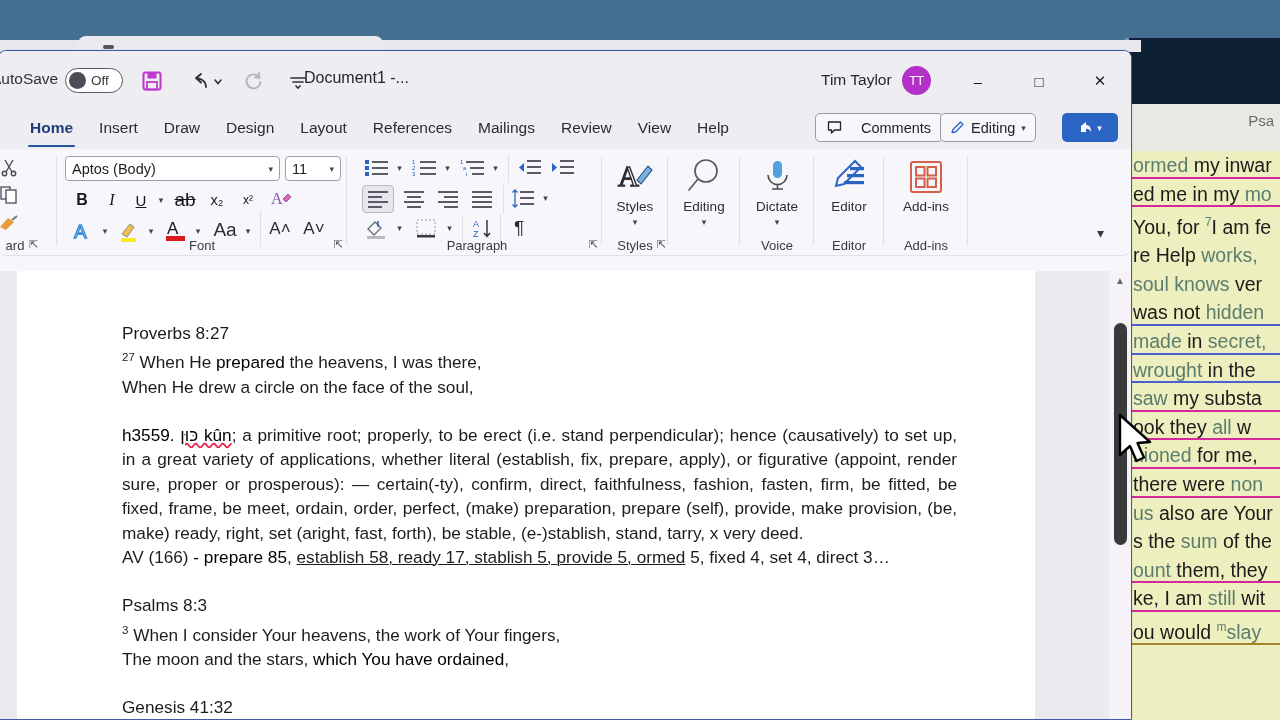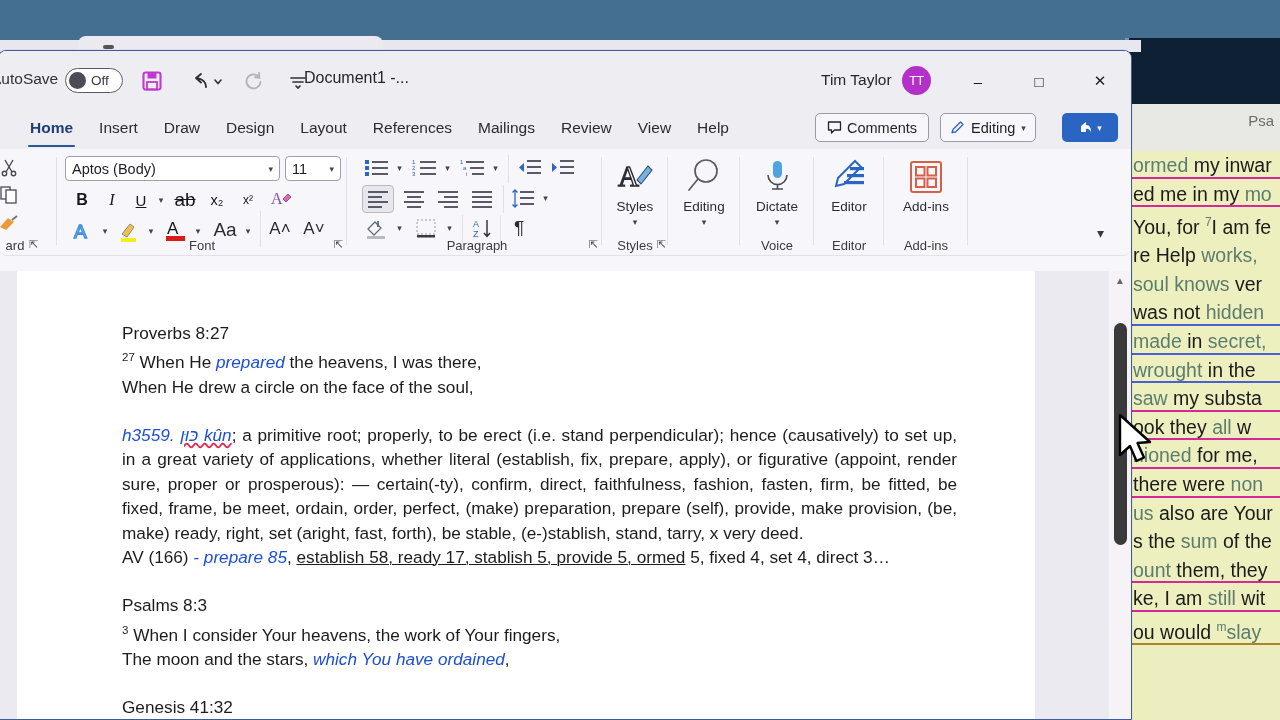--- a/index.html
+++ b/index.html
@@ -159,21 +159,21 @@
   }
   .rtab.active { color:#1f3d77; font-weight:bold; }
   .rtab.active::after {
     content:""; position:absolute; left:11px; right:11px; bottom:-4px;
     height:2.5px; background:#2b579a; border-radius:2px;
   }
 
   #comments-btn {
     position:absolute; left:816px; top:4px; height:29px;
     border:1px solid #9b9ba6; border-radius:5px; background:#f7f6fa;
-    display:flex;align-items:center;gap:5px; padding:0 11px;
+    display:flex;align-items:center;gap:19px; padding:0 11px;
     font-size:14.5px;color:#22222a;
   }
   #editing-btn {
     position:absolute; left:941px; top:4px; height:29px;
     border:1px solid #9b9ba6; border-radius:5px; background:#f7f6fa;
     display:flex;align-items:center;gap:6px; padding:0 9px;
     font-size:14.5px;color:#22222a;
   }
   #share-btn {
     position:absolute; left:1063px; top:4px; height:29px; width:56px;
@@ -240,21 +240,21 @@
     background:#ffffff;
   }
   #page-inner {
     padding:50px 78px 0 105px;
     color:#1a1a1a;
   }
   .docline {
     font-size:17.2px; line-height:24.4px; color:#1c1c1c;
   }
   .docgap { height:24px; }
-  .red { color:#1d4ed8;font-style:italic; }
+  .red { color:#000000; }
   .sup { font-size:11.5px; vertical-align:super; }
   .uline { text-decoration:underline; text-decoration-thickness:1px; }
   .sq { text-decoration: underline; text-decoration-style: wavy; text-decoration-color:#e8224b; }
   .just { text-align:justify; }
 
   
   #vscroll {
     position:absolute; left:1110px; top:220px; width:24px; height:450px;
     background:#f5f3f7;
   }

